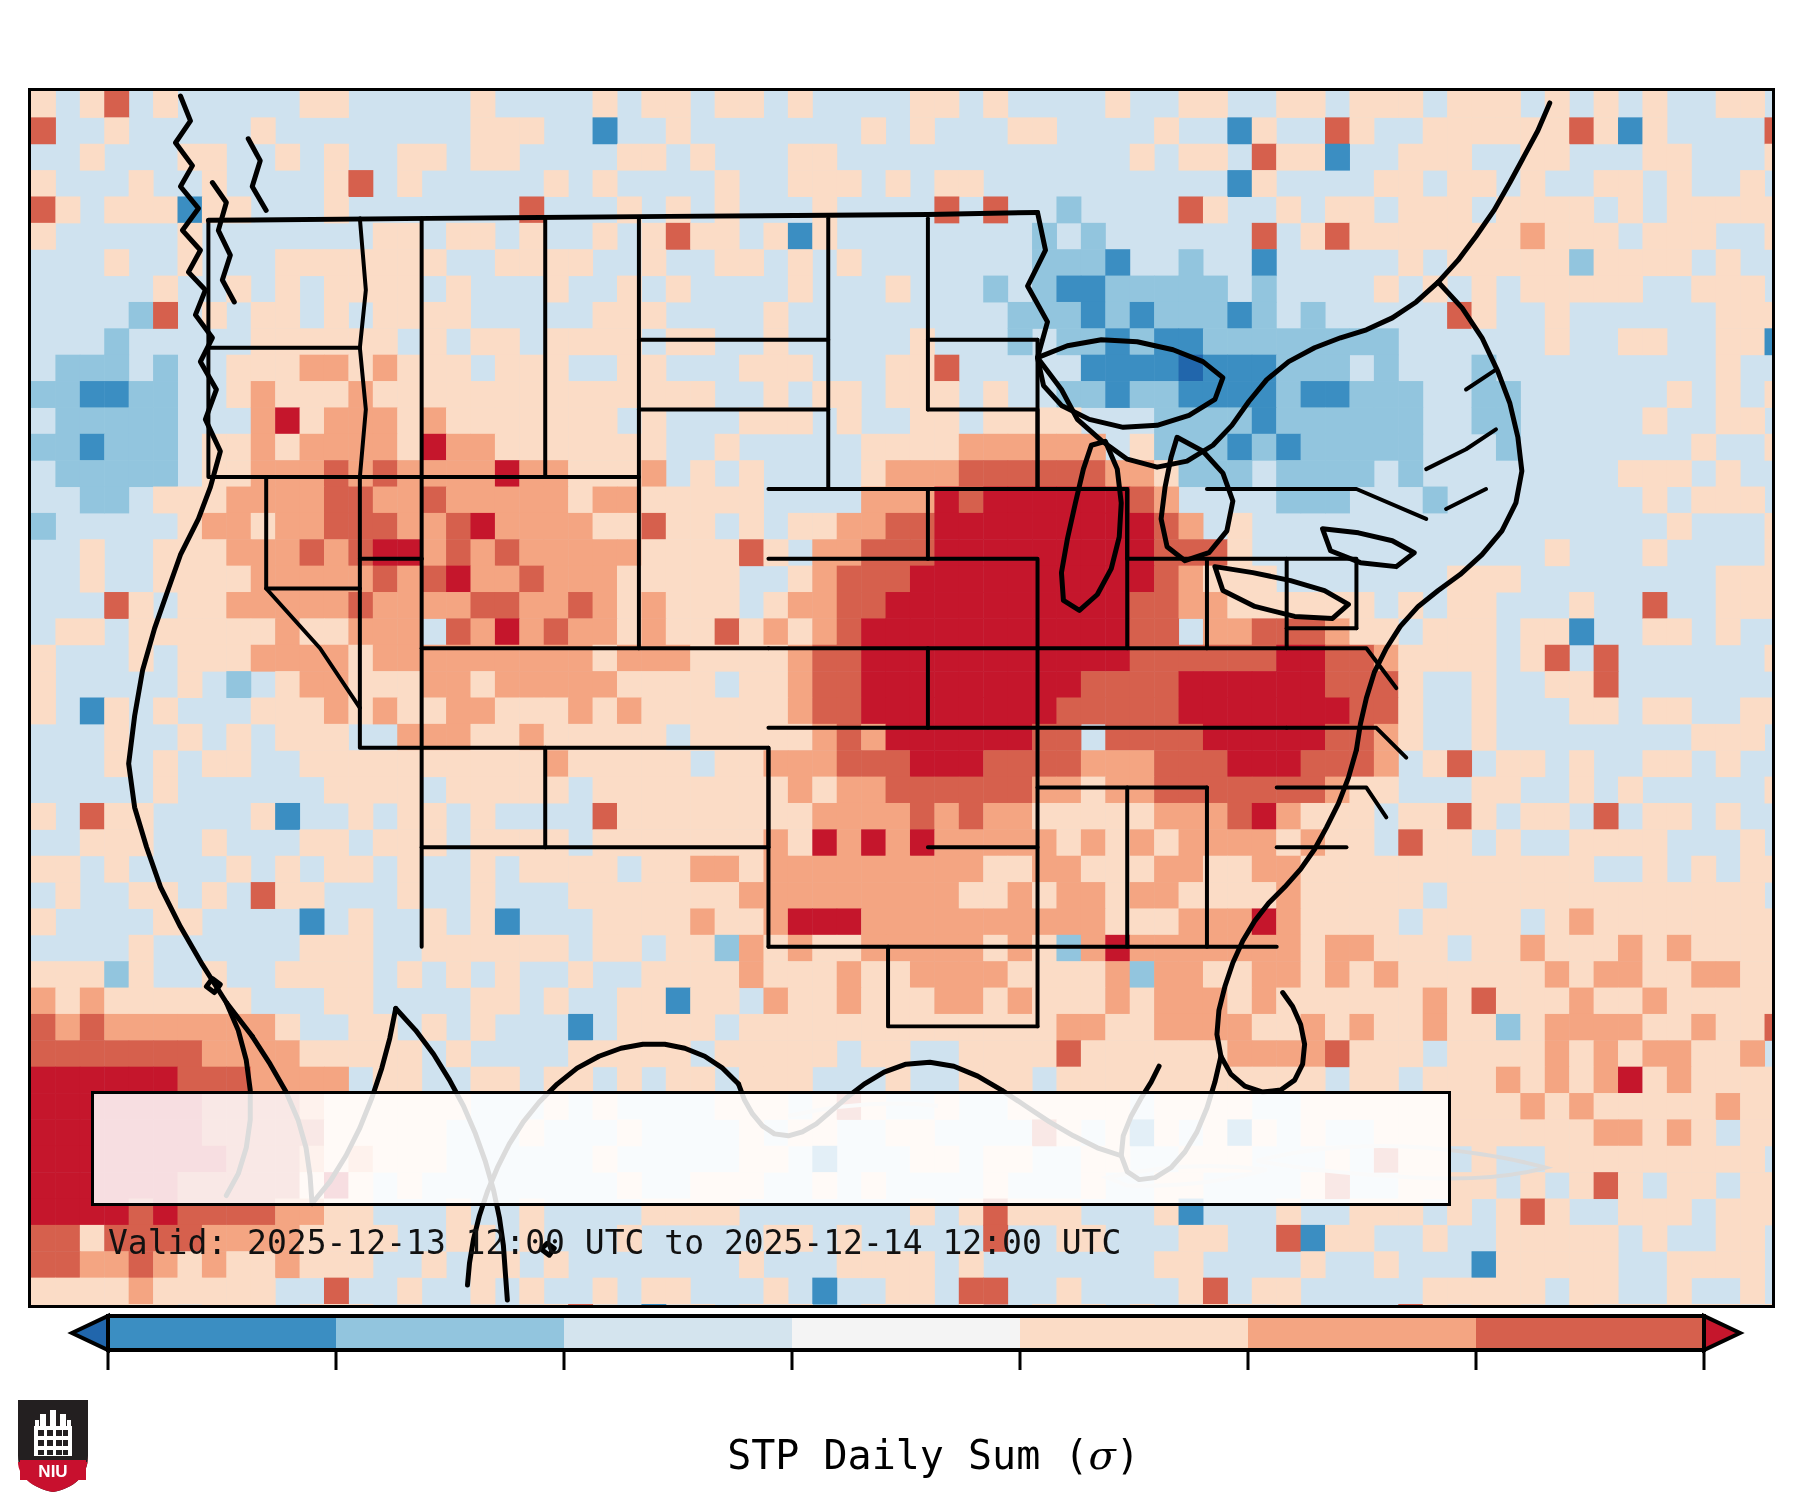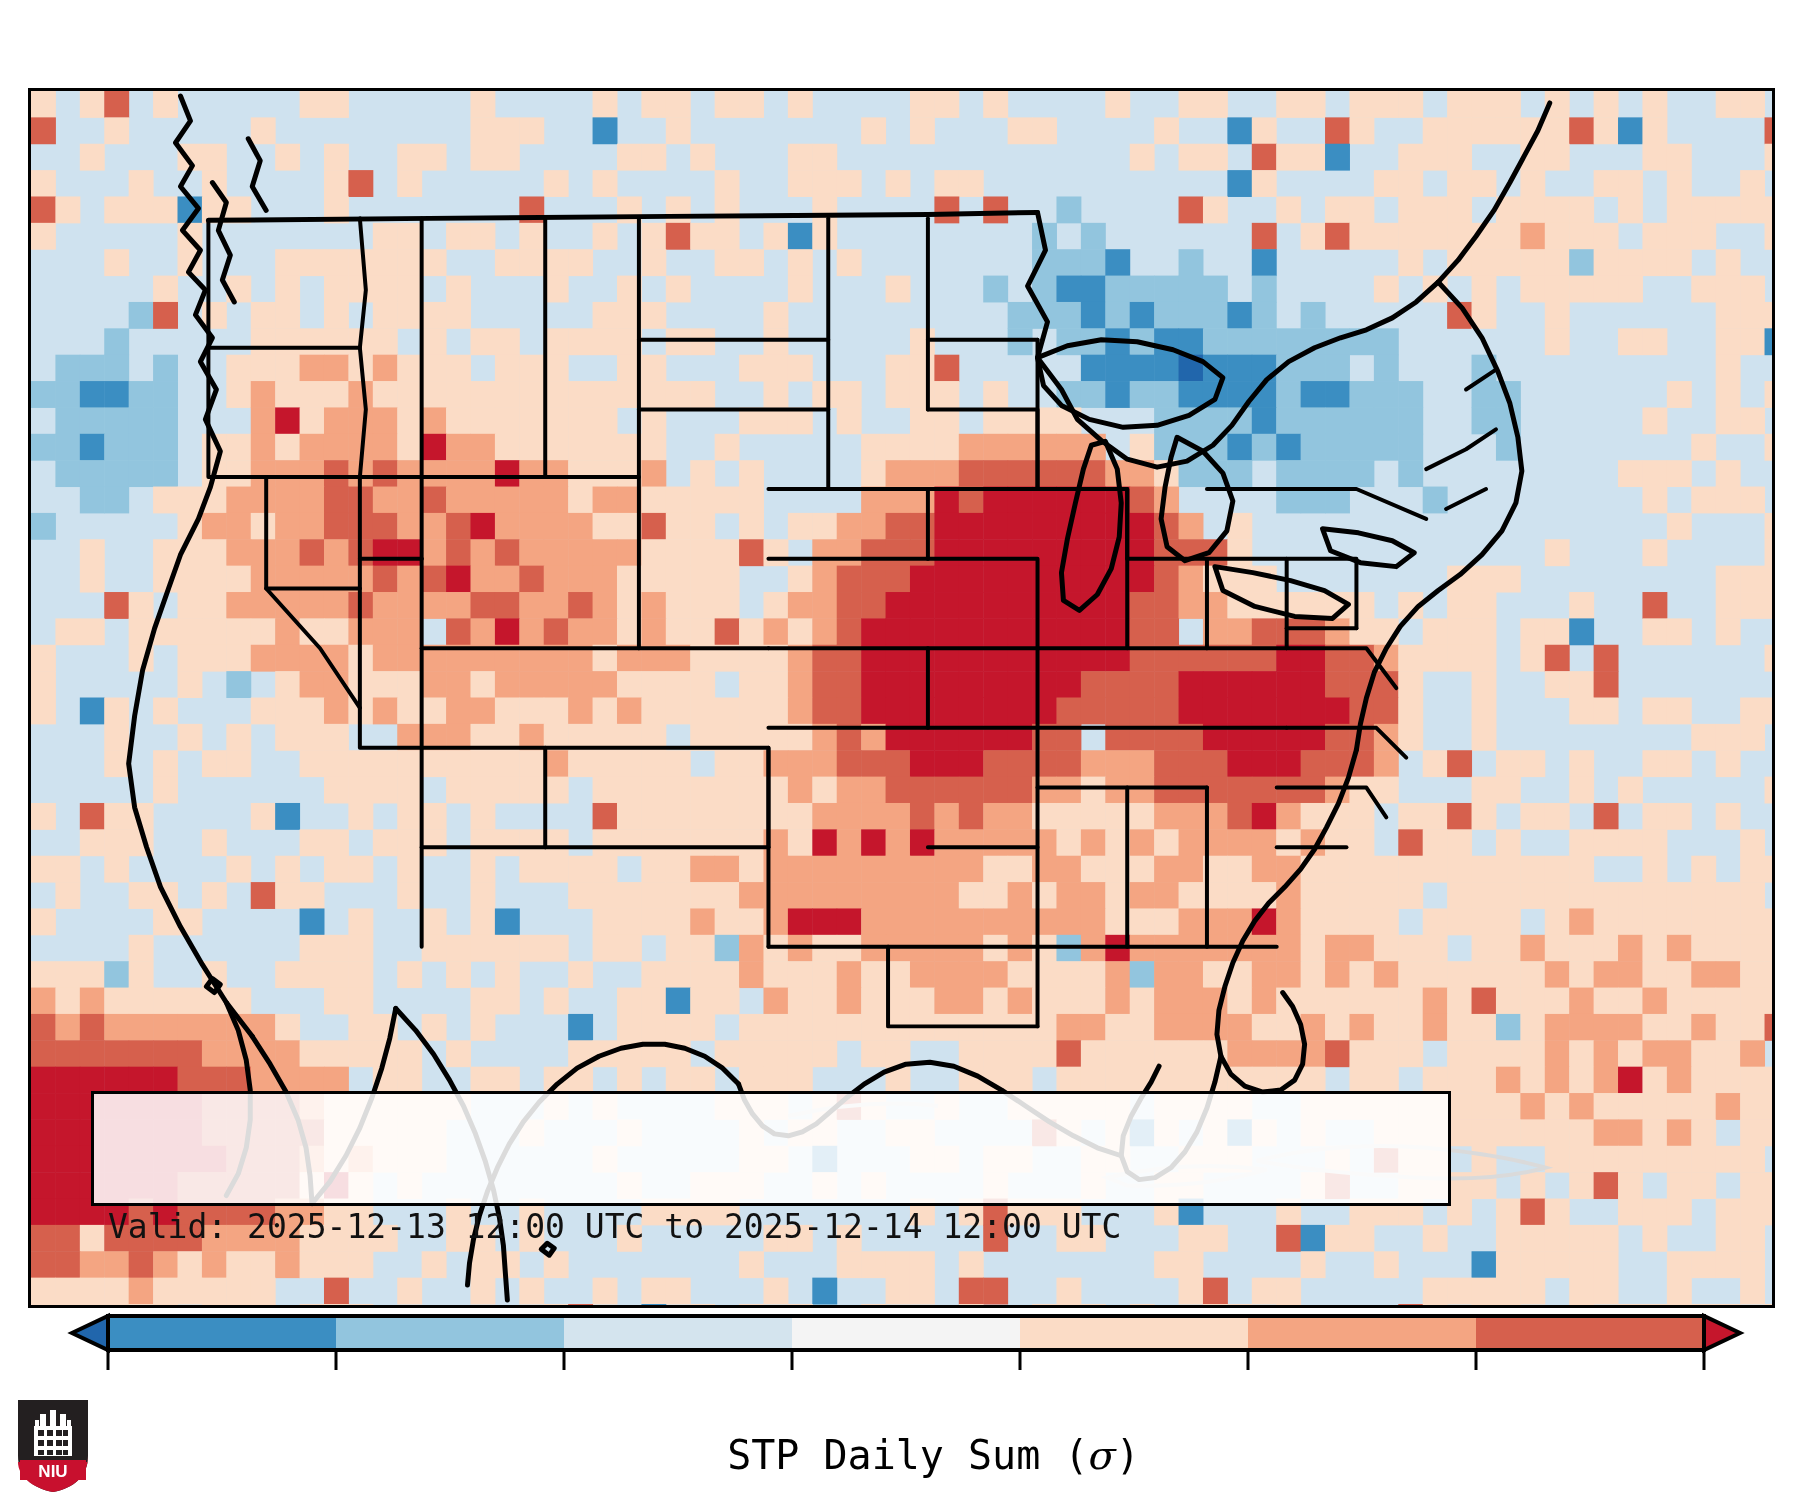--- a/index.html
+++ b/index.html
@@ -21,21 +21,21 @@
     position:absolute;left:28px;top:88px;width:1747px;height:1220px;
     border:3px solid #000;box-sizing:border-box;overflow:hidden;background:#cfe2ef;
   }
   #map-svg{position:absolute;left:0;top:0;width:100%;height:100%;display:block;}
 
   
   #info-box{
     position:absolute;left:60px;top:1000px;width:1360px;height:115px;
     background:rgba(255,255,255,0.86);
     border:3px solid #000;box-sizing:border-box;
-    padding:8px 14px 0 14px;
+    padding:24px 14px 0 14px;
     font-size:33px;line-height:50px;color:#111;white-space:pre;
     font-family:"DejaVu Sans Mono","Liberation Mono",monospace;
   }
 
   
   #cbar-wrap{position:absolute;left:0;top:1310px;width:1803px;height:100px;}
   #cbar-svg{position:absolute;left:0;top:0;}
   #cbar-title{
     position:absolute;left:0;top:1432px;width:1803px;
     text-align:center;font-size:40px;color:#000;white-space:pre;

